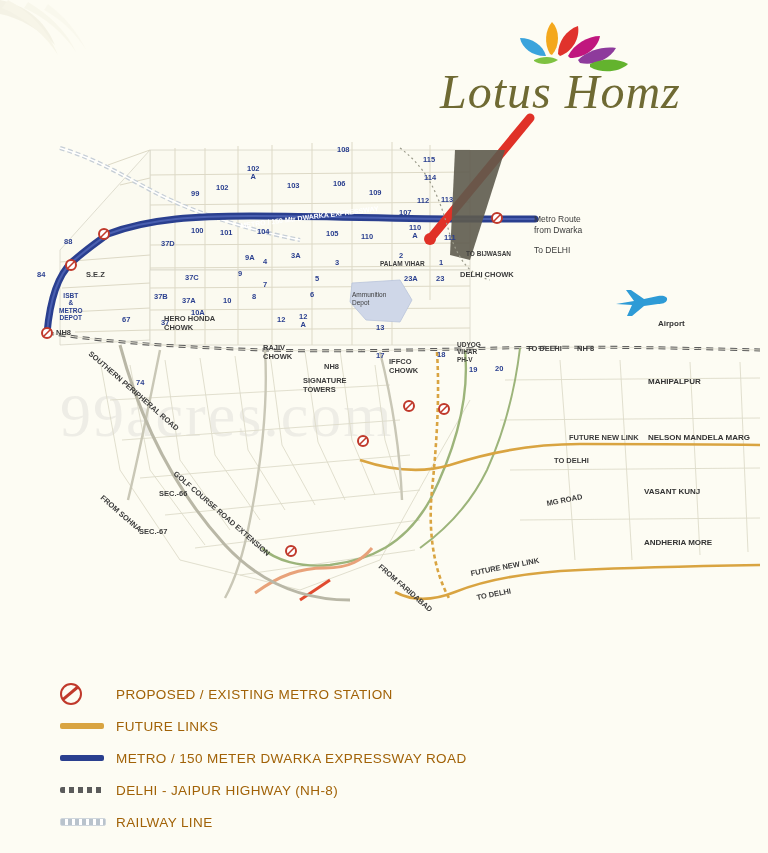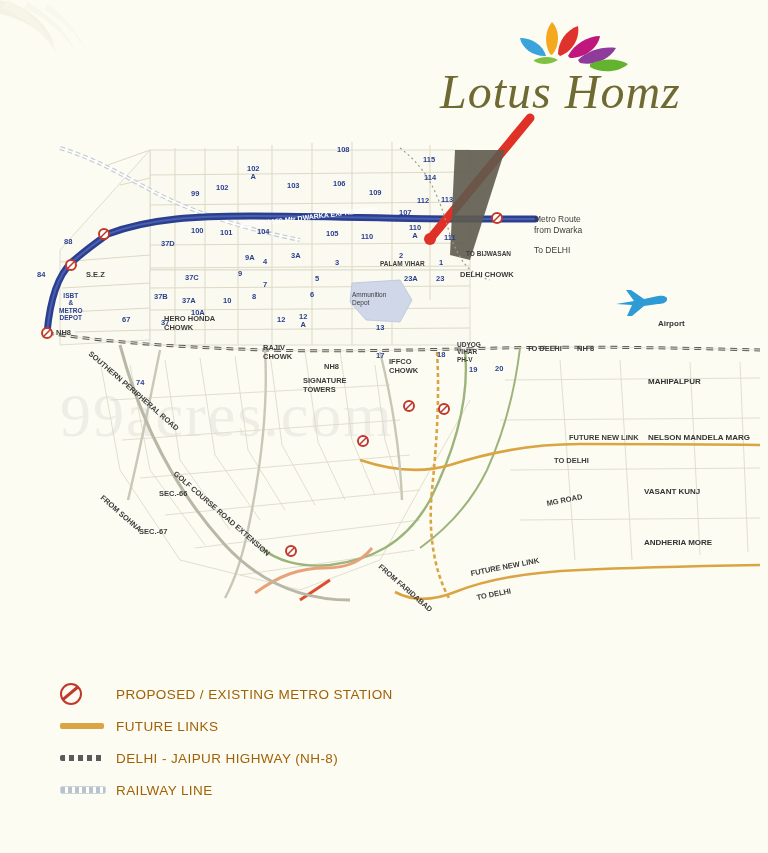--- a/index.html
+++ b/index.html
@@ -312,20 +312,26 @@
       <div class="legend-text">PROPOSED / EXISTING METRO STATION</div>
     </div>
     <div class="legend-row">
       <div class="legend-key">
         <span class="swatch future"></span>
       </div>
       <div class="legend-text">FUTURE LINKS</div>
     </div>
     <div class="legend-row">
       <div class="legend-key">
+        <span class="swatch metro"></span>
+      </div>
+      <div class="legend-text">METRO / 150 METER DWARKA EXPRESSWAY ROAD</div>
+    </div>
+    <div class="legend-row">
+      <div class="legend-key">
         <span class="swatch hwy"></span>
       </div>
       <div class="legend-text">DELHI - JAIPUR HIGHWAY (NH-8)</div>
     </div>
     <div class="legend-row">
       <div class="legend-key">
         <span class="swatch rail"></span>
       </div>
       <div class="legend-text">RAILWAY LINE</div>
     </div>

